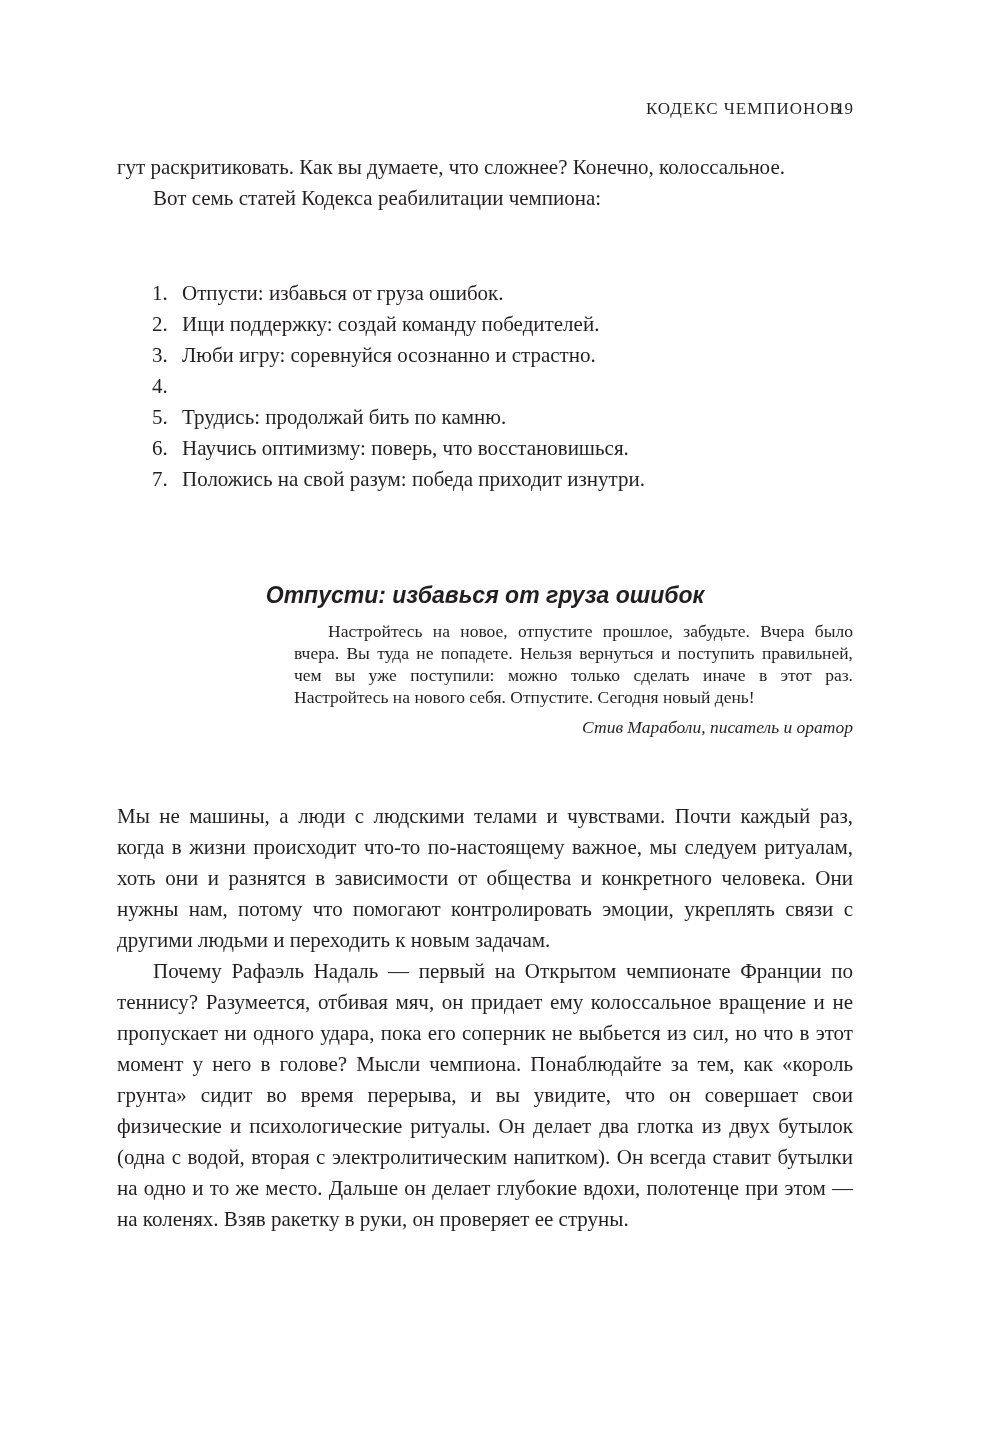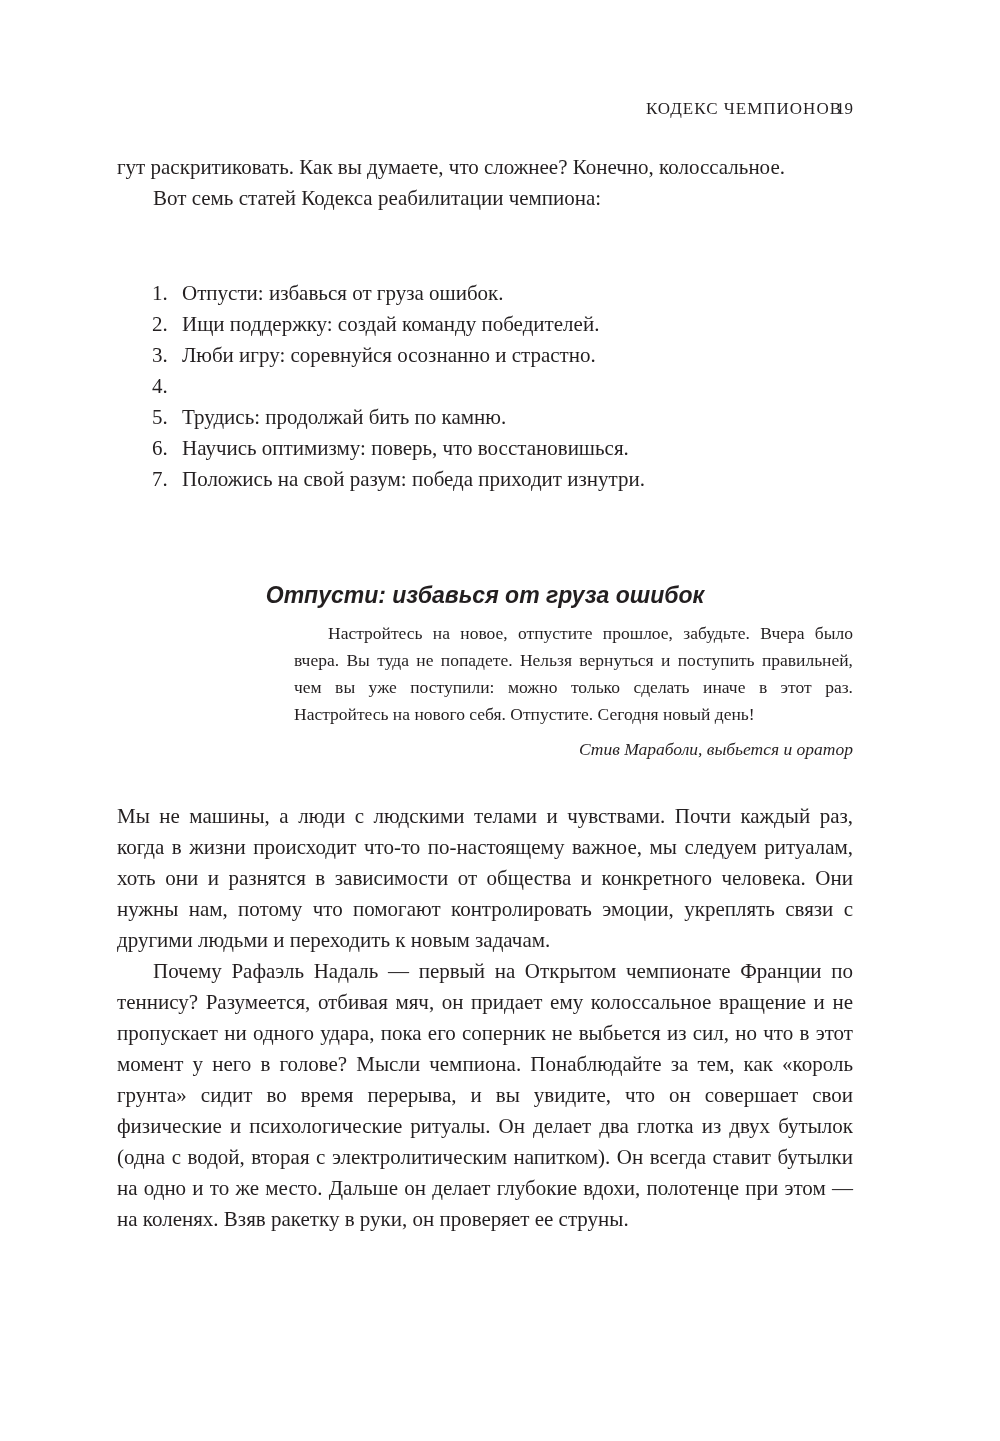--- a/index.html
+++ b/index.html
@@ -80,21 +80,21 @@
       font-weight: bold;
       font-size: 23px;
       line-height: 32px;
     }
     .epigraph {
       position: absolute;
       top: 620px;
       left: 294px;
       width: 559px;
       font-size: 17.5px;
-      line-height: 27px;
+      line-height: 22px;
       text-align: justify;
     }
     .epigraph p {
       margin: 0;
       text-indent: 34px;
     }
     .epigraph .attribution {
       margin-top: 8px;
       text-align: right;
       font-style: italic;
@@ -143,19 +143,19 @@
   <li>
       <span class="num">7.</span>
       <span>Положись на свой разум: победа приходит изнутри.</span>
     </li>
 </ol>
 
 <h2 class="section-heading">Отпусти: избавься от груза ошибок</h2>
 
 <div class="epigraph">
   <p>Настройтесь на новое, отпустите прошлое, забудьте. Вчера было вчера. Вы туда не попадете. Нельзя вернуться и поступить правильней, чем вы уже поступили: можно только сделать иначе в этот раз. Настройтесь на нового себя. Отпустите. Сегодня новый день!</p>
-  <p class="attribution">Стив Мараболи, выбьется и оратор</p>
+  <p class="attribution">Стив Мараболи, писатель и оратор</p>
 </div>
 
 <div class="text-block body-text">
   <p>Мы не машины, а люди с людскими телами и чувствами. Почти каждый раз, когда в жизни происходит что-то по-настоящему важное, мы следуем ритуалам, хоть они и разнятся в зависимости от общества и конкретного человека. Они нужны нам, потому что помогают контролировать эмоции, укреплять связи с другими людьми и переходить к новым задачам.</p>
   <p class="indent">Почему Рафаэль Надаль — первый на Открытом чемпионате Франции по теннису? Разумеется, отбивая мяч, он придает ему колоссальное вращение и не пропускает ни одного удара, пока его соперник не выбьется из сил, но что в этот момент у него в голове? Мысли чемпиона. Понаблюдайте за тем, как «король грунта» сидит во время перерыва, и вы увидите, что он совершает свои физические и психологические ритуалы. Он делает два глотка из двух бутылок (одна с водой, вторая с электролитическим напитком). Он всегда ставит бутылки на одно и то же место. Дальше он делает глубокие вдохи, полотенце при этом — на коленях. Взяв ракетку в руки, он проверяет ее струны.</p>
 </div>
 
 </body></html>

